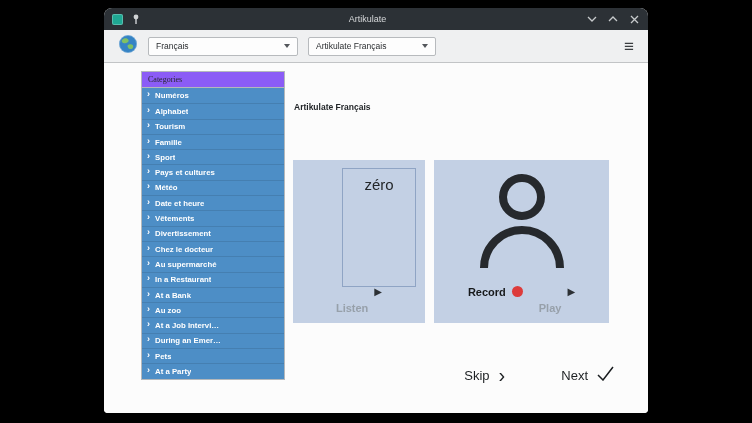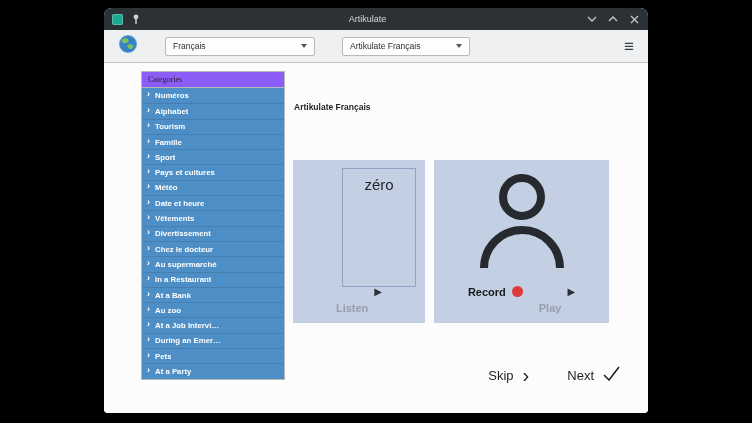--- a/index.html
+++ b/index.html
@@ -19,21 +19,21 @@
               display:inline-block; box-shadow:inset 0 0 0 1px rgba(255,255,255,.25); }
   .tb-title { position:absolute; left:0; right:17px; text-align:center; color:#d6d8da;
               font-size:9px; pointer-events:none; }
   .tb-right { margin-left:auto; display:flex; align-items:center; gap:9px; z-index:2; }
   .tb-btn { display:flex; align-items:center; justify-content:center; width:12px; height:12px; cursor:default; }
 
   
   .toolbar { height:33px; background:#eff0f1; border-bottom:1px solid #c2c4c6;
              display:flex; align-items:center; padding:0 14px; gap:10px; }
   .combo { height:19px; background:#fdfdfd; border:1px solid #b7babd; border-radius:2px;
-           display:flex; align-items:center; padding:0 7px; font-size:8.5px; color:#2b2e31;margin-left:17px; }
+           display:flex; align-items:center; padding:0 7px; font-size:8.5px; color:#2b2e31; }
   .combo-lang { width:150px; }
   .combo-course { width:128px; }
   .tri-down { width:0; height:0; margin-left:auto;
               border-left:3.5px solid transparent; border-right:3.5px solid transparent;
               border-top:4px solid #54575b; }
   .hamburger { margin-left:auto; font-size:17px; color:#3a3d40; line-height:1; }
 
   
   .content { position:absolute; top:55px; bottom:0; left:0; right:0; background:#fcfcfc; }
 
@@ -66,21 +66,21 @@
   .card-footer { position:absolute; left:0; right:0; bottom:9px;
                  display:flex; justify-content:center; align-items:center; gap:16px; }
   .cf-btn { display:flex; align-items:center; gap:6px; background:none; border:none;
             font-family:inherit; cursor:default; padding:0; }
   .cf-label { font-size:11px; font-weight:bold; }
   .muted { color:#97a0aa;margin-top:33px; }
   .dark { color:#17191b; }
   .tri { font-size:10px; color:#2c3034; line-height:1; }
   .dot { width:11px; height:11px; border-radius:50%; background:var(--record-red,#dd3b3b); }
 
-  .nav-row { position:absolute; right:20px; top:303px; display:flex; gap:38px; align-items:center;justify-content:space-between; }
+  .nav-row { position:absolute; right:26px; top:303px; display:flex; gap:56px; align-items:center;justify-content:space-between; }
   .nav-btn { display:flex; gap:9px; align-items:center; font-size:13px; color:#1d2023;
              background:none; border:none; font-family:inherit; cursor:default; padding:0; }
   .skip-chev { font-size:20px; line-height:0.9; font-weight:400; color:#1a1d20; }
 </style>
 </head>
 <body>
 
 <div class="stage">
   <div class="window">
 

